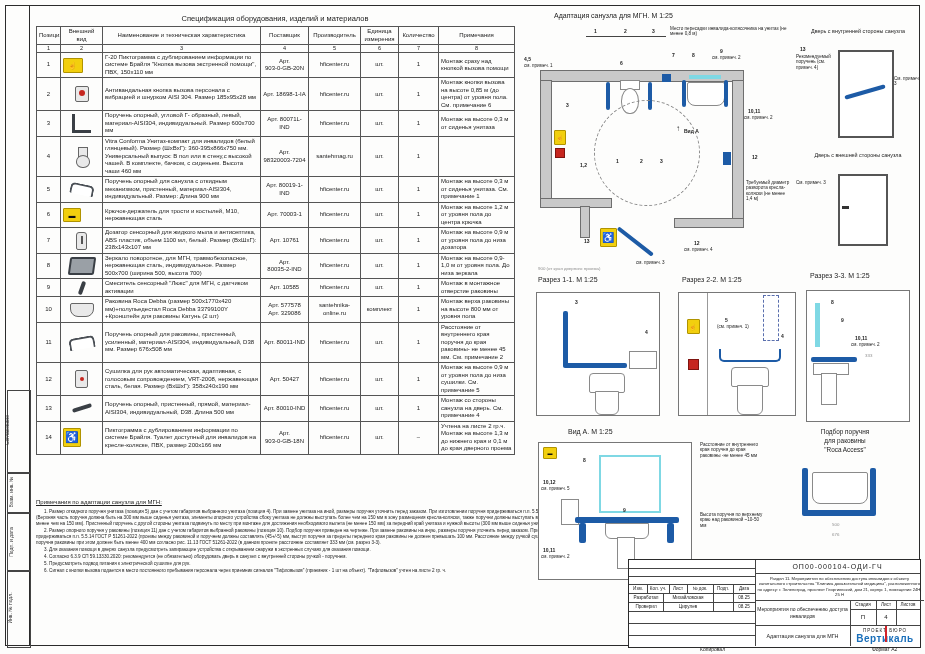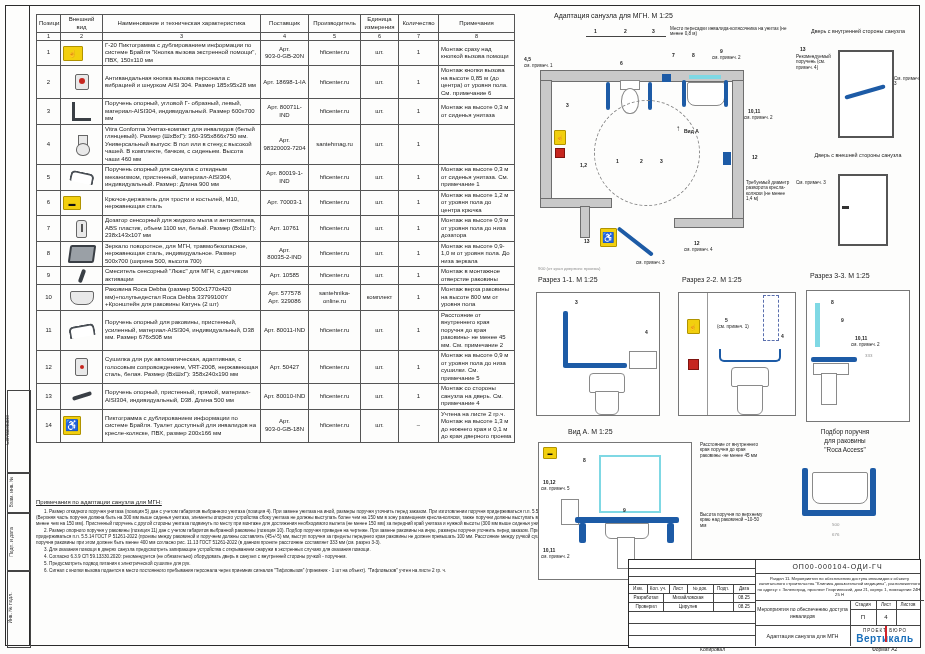--- a/index.html
+++ b/index.html
@@ -57,20 +57,21 @@
     <div class="abs vtext" style="left:-12px;top:16px;">Взам. инв. №</div>
   </div>
   <div class="abs" style="left:7px;top:512px;width:22px;height:58px;border:0.8px solid #444;">
     <div class="abs vtext" style="left:-12px;top:26px;">Подп. и дата</div>
   </div>
   <div class="abs" style="left:7px;top:570px;width:22px;height:76px;border:0.8px solid #444;">
     <div class="abs vtext" style="left:-14px;top:34px;">Инв. № подл.</div>
   </div>
 
   <div class="abs" style="left:36px;top:14px;width:478px;">
+    <div class="tt">Спецификация оборудования, изделий и материалов</div>
     <table class="spec">
       <colgroup>
           <col style="width:24px">
           <col style="width:42px">
           <col style="width:158px">
           <col style="width:48px">
           <col style="width:52px">
           <col style="width:38px">
           <col style="width:40px">
           <col style="width:76px">

